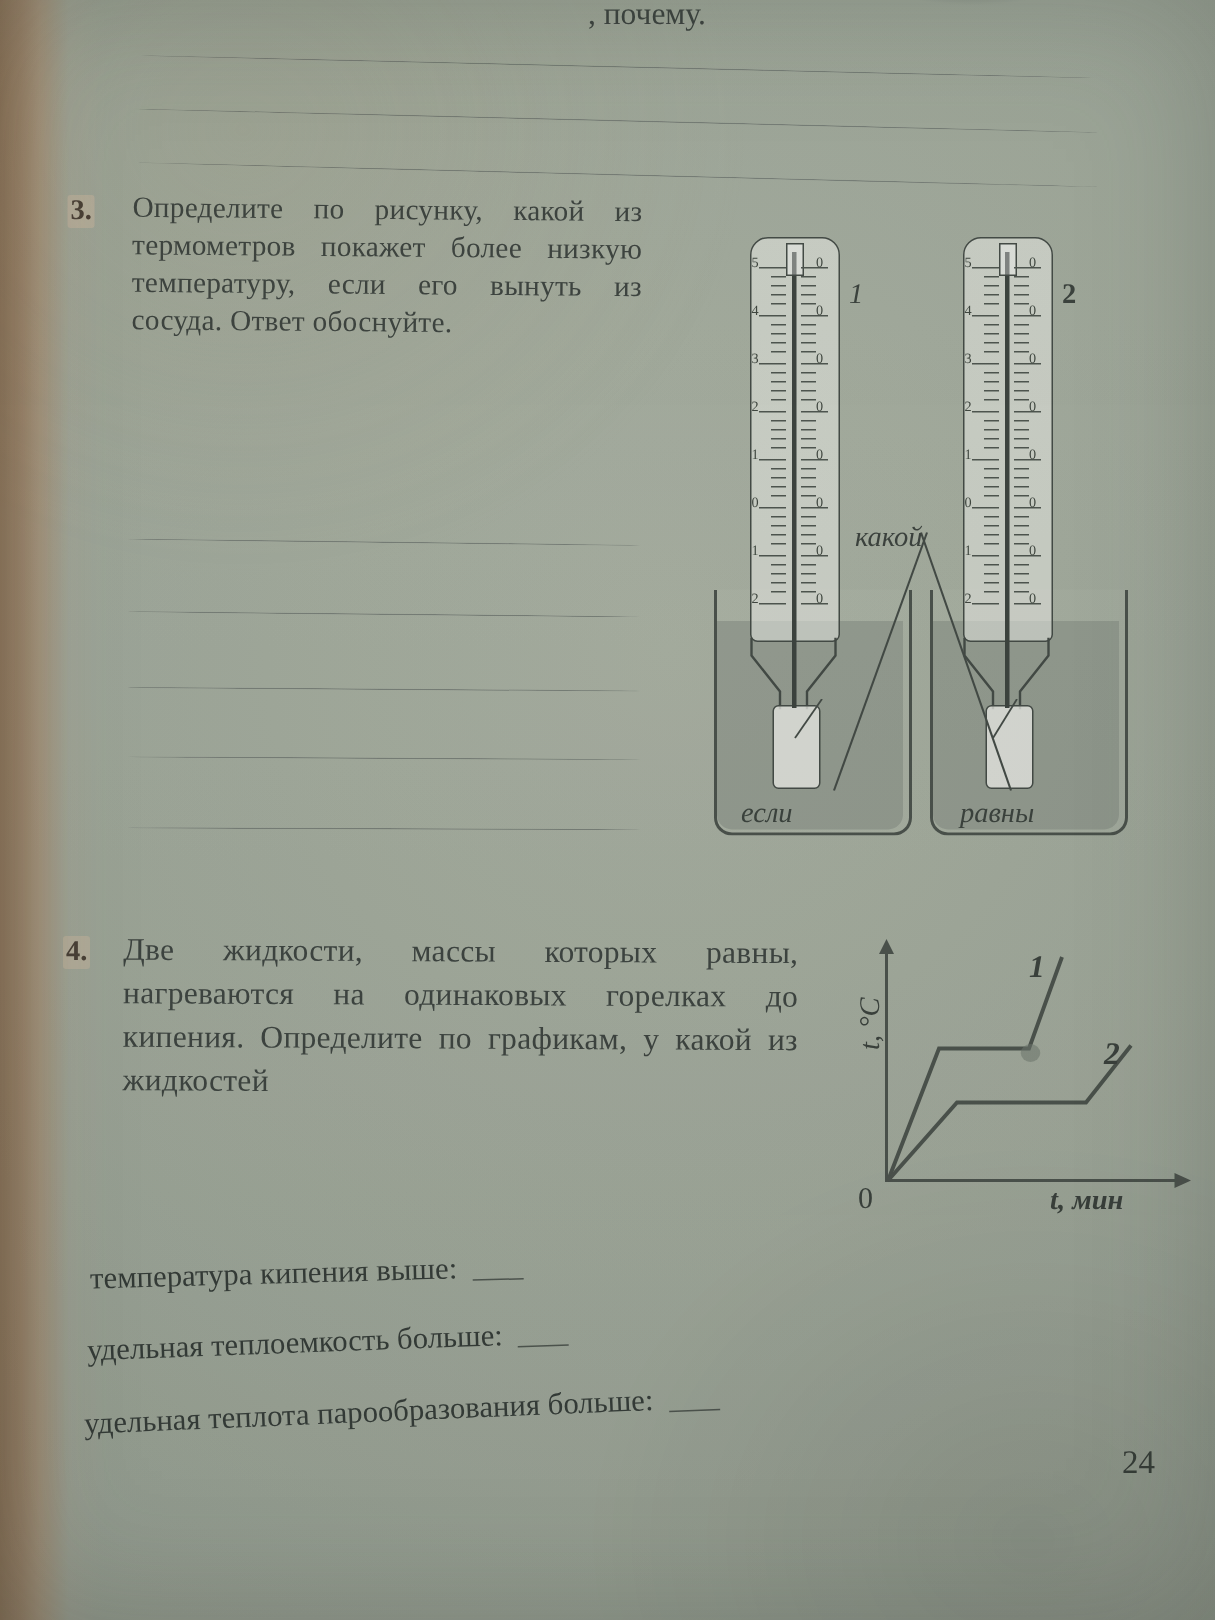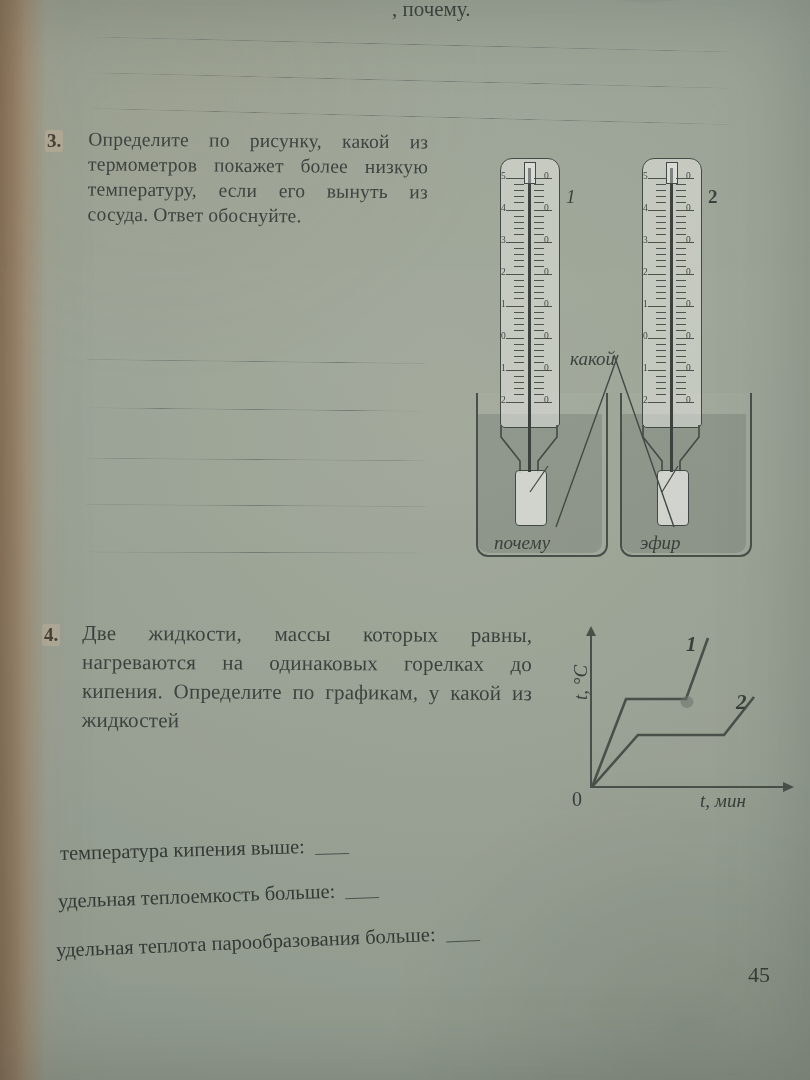--- a/index.html
+++ b/index.html
@@ -271,21 +271,21 @@
     <svg class="abs" style="left:60px;top:205px;width:90px;height:180px;overflow:visible;">
       <path d="M88 0 L26 172" fill="none" stroke="#434a45" stroke-width="1.4"></path>
       <path d="M88 0 L14 150" fill="none" stroke="#434a45" stroke-width="1.4" opacity="0"></path>
     </svg>
     <div class="abs" style="left:58px;top:316px;width:22px;height:28px;">
       <svg width="22" height="28" viewBox="0 0 22 28">
         <path d="M20 0 L2 26" fill="none" stroke="#434a45" stroke-width="1.2"></path>
       </svg>
     </div>
 
-    <div class="ital-label" style="left:24px;top:382px;font-size:19px;">почему</div>
+    <div class="ital-label" style="left:24px;top:382px;font-size:19px;">если</div>
 
     <div class="beaker" style="left:150px;top:243px;width:128px;height:162px;"></div>
     <div class="liquid" style="left:152px;top:264px;width:124px;height:139px;"></div>
 
     <div class="therm-body" style="left:172px;top:8px;width:58px;height:268px;"></div>
     <div class="abs" style="left:172px;top:275px;width:58px;height:48px;">
       <svg width="58" height="48" viewBox="0 0 58 48">
         <path d="M1 0 L1 12 L20 36 L20 48 M57 0 L57 12 L38 36 L38 48" fill="none" stroke="#434a45" stroke-width="1.6"></path>
       </svg>
     </div>
@@ -389,39 +389,39 @@
 
     <svg class="abs" style="left:138px;top:205px;width:80px;height:180px;overflow:visible;">
       <path d="M6 0 L66 172" fill="none" stroke="#434a45" stroke-width="1.4"></path>
     </svg>
     <div class="abs" style="left:190px;top:316px;width:22px;height:28px;">
       <svg width="22" height="28" viewBox="0 0 22 28">
         <path d="M18 0 L2 26" fill="none" stroke="#434a45" stroke-width="1.2"></path>
       </svg>
     </div>
 
-    <div class="ital-label" style="left:170px;top:382px;font-size:19px;">эфир</div>
+    <div class="ital-label" style="left:170px;top:382px;font-size:19px;">равны</div>
 
     <div class="ital-label" style="left:100px;top:198px;font-size:19px;">какой</div>
   </div>
 
   <div class="qnum" style="left:42px;top:624px;">4.</div>
   <div class="body-text abs" style="left:82px;top:620px;width:450px;font-size:21px;line-height:29px;transform:rotate(0.3deg);">Две жидкости, массы которых равны, нагреваются на одинаковых горелках до кипения. Определите по графикам, у какой из жидкостей</div>
 
   <div class="fig blurlayer" style="left:540px;top:608px;width:260px;height:210px;">
 
     <div class="axis" style="left:50px;top:28px;width:2.4px;height:152px;"></div>
     <div class="arrow-up" style="left:46px;top:18px;"></div>
 
     <div class="axis" style="left:50px;top:178px;width:194px;height:2.4px;"></div>
     <div class="arrow-right" style="left:243px;top:174px;"></div>
 
     <div class="vaxis-label" style="left:30px;top:92px;">t, °C</div>
 
-    <div class="glabel" style="left:160px;top:182px;font-size:19px;">t, мин</div>
+    <div class="glabel" style="left:160px;top:182px;font-size:19px;font-weight:bold;">t, мин</div>
 
     <div class="glabel" style="left:32px;top:180px;font-size:20px;font-style:normal;">0</div>
 
     <svg class="abs" style="left:0;top:0;width:260px;height:210px;overflow:visible;">
 
       <path d="M52 179 L86 91 L146 91 L168 30" fill="none" stroke="#4b524c" stroke-width="2.6" stroke-linejoin="miter" stroke-linecap="butt"></path>
 
       <path d="M52 179 L98 127 L184 127 L214 89" fill="none" stroke="#4b524c" stroke-width="2.6" stroke-linejoin="miter" stroke-linecap="butt"></path>
 
       <ellipse cx="147" cy="94" rx="6.5" ry="6" fill="rgba(110,118,110,.55)"></ellipse>
@@ -439,17 +439,17 @@
   <div class="bottom-line" style="left:58px;top:884px;transform:rotate(-2.1deg);">
     <span>удельная теплоемкость больше:</span>
     <span class="blank"></span>
   </div>
 
   <div class="bottom-line" style="left:56px;top:930px;transform:rotate(-2.4deg);">
     <span>удельная теплота парообразования больше:</span>
     <span class="blank"></span>
   </div>
 
-  <div class="pageno" style="left:748px;top:962px;">45</div>
+  <div class="pageno" style="left:748px;top:962px;">24</div>
 
   <div id="grain"></div>
   <div id="vignette"></div>
 </div>
 
 </body></html>

